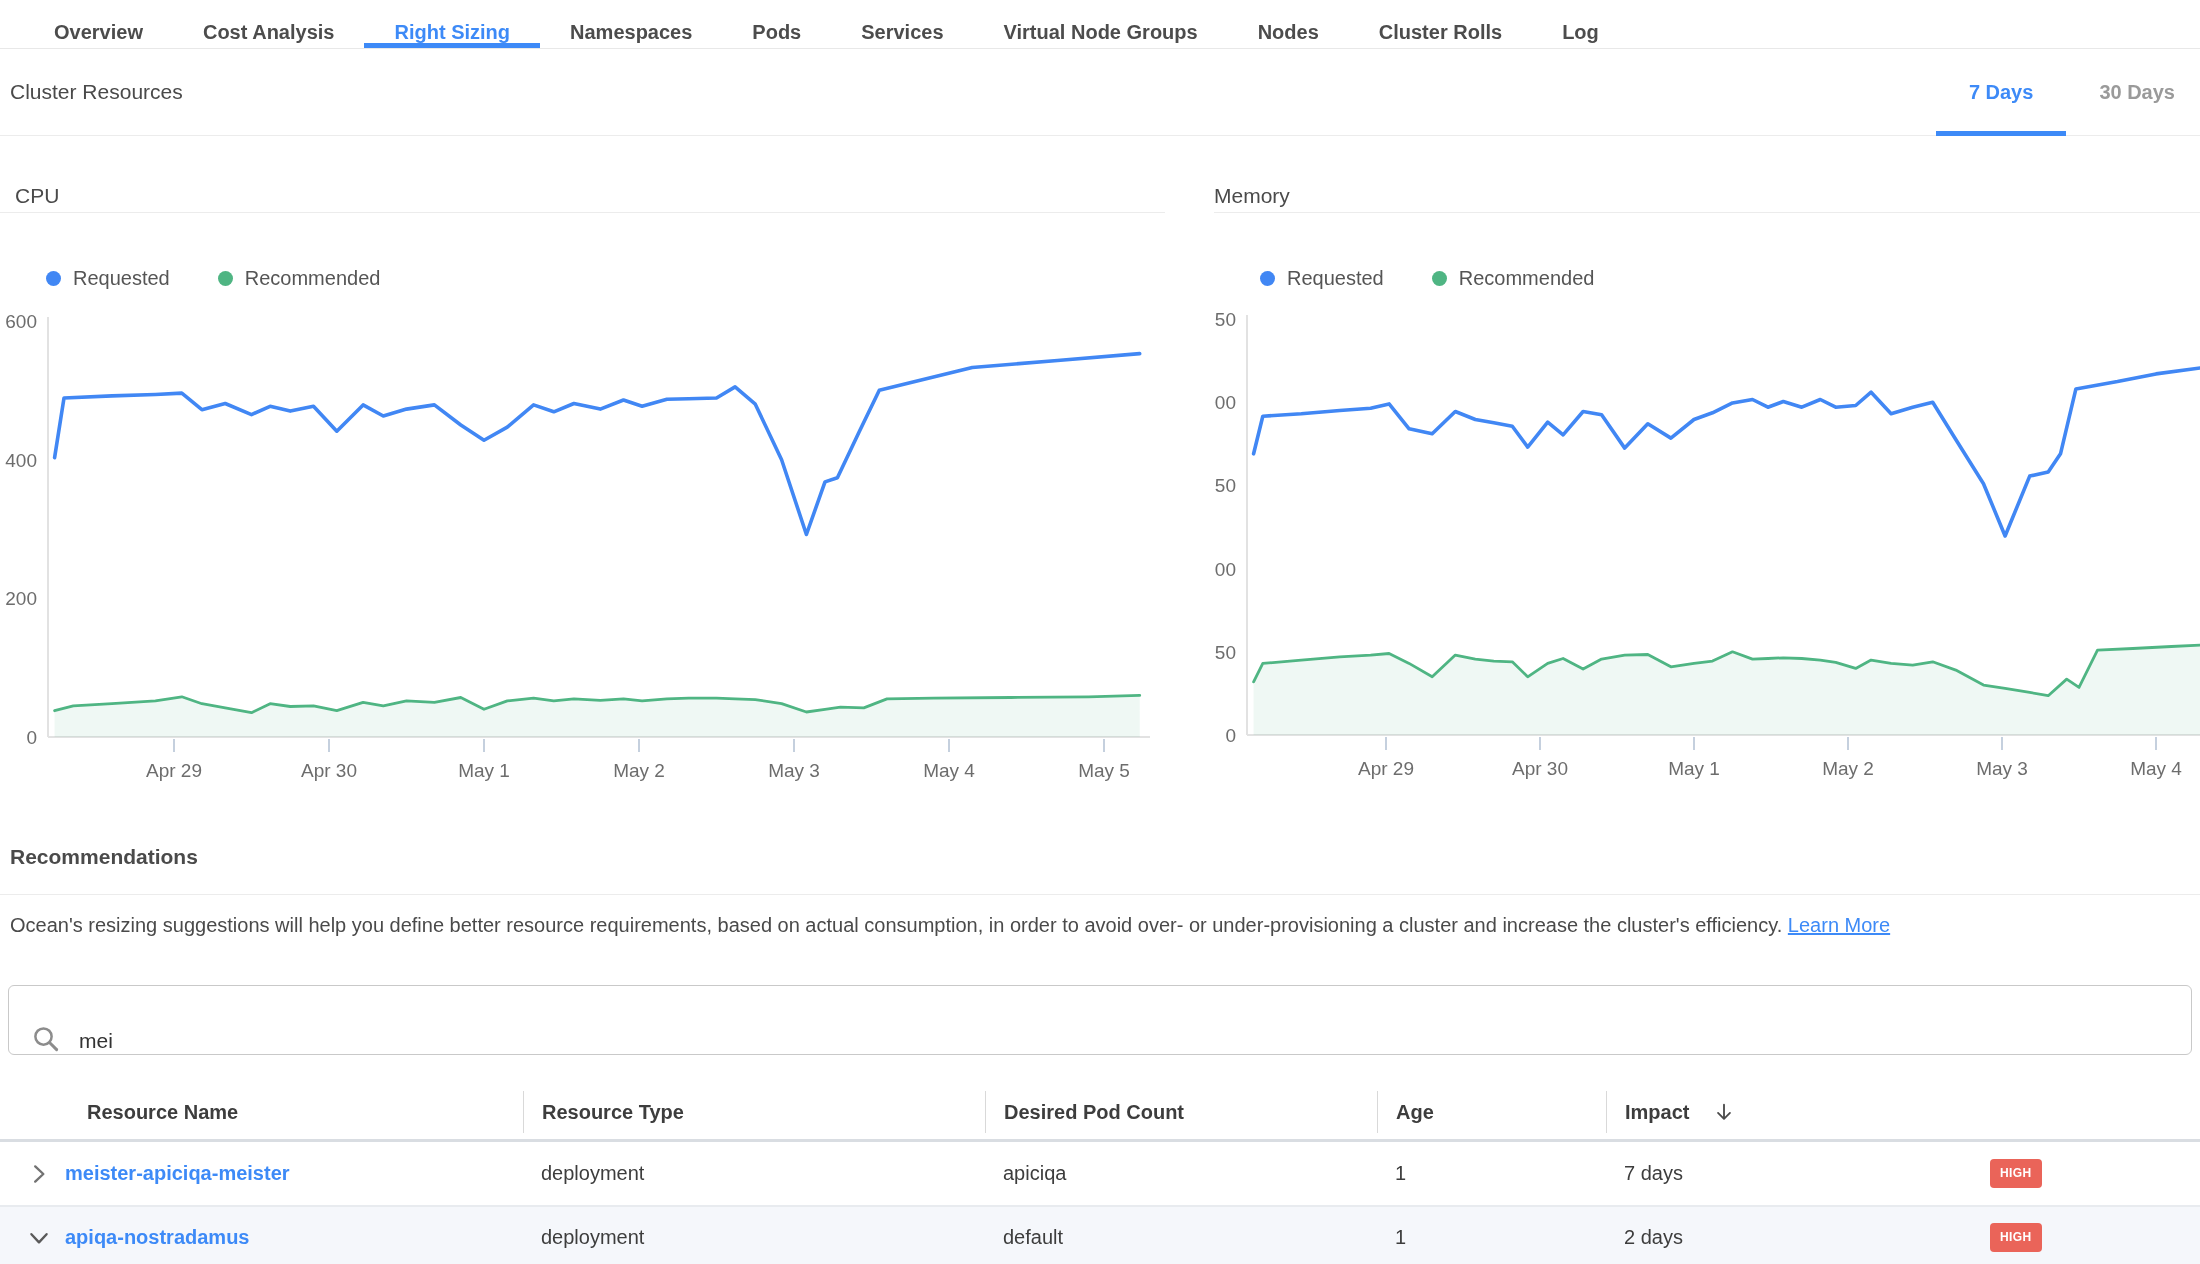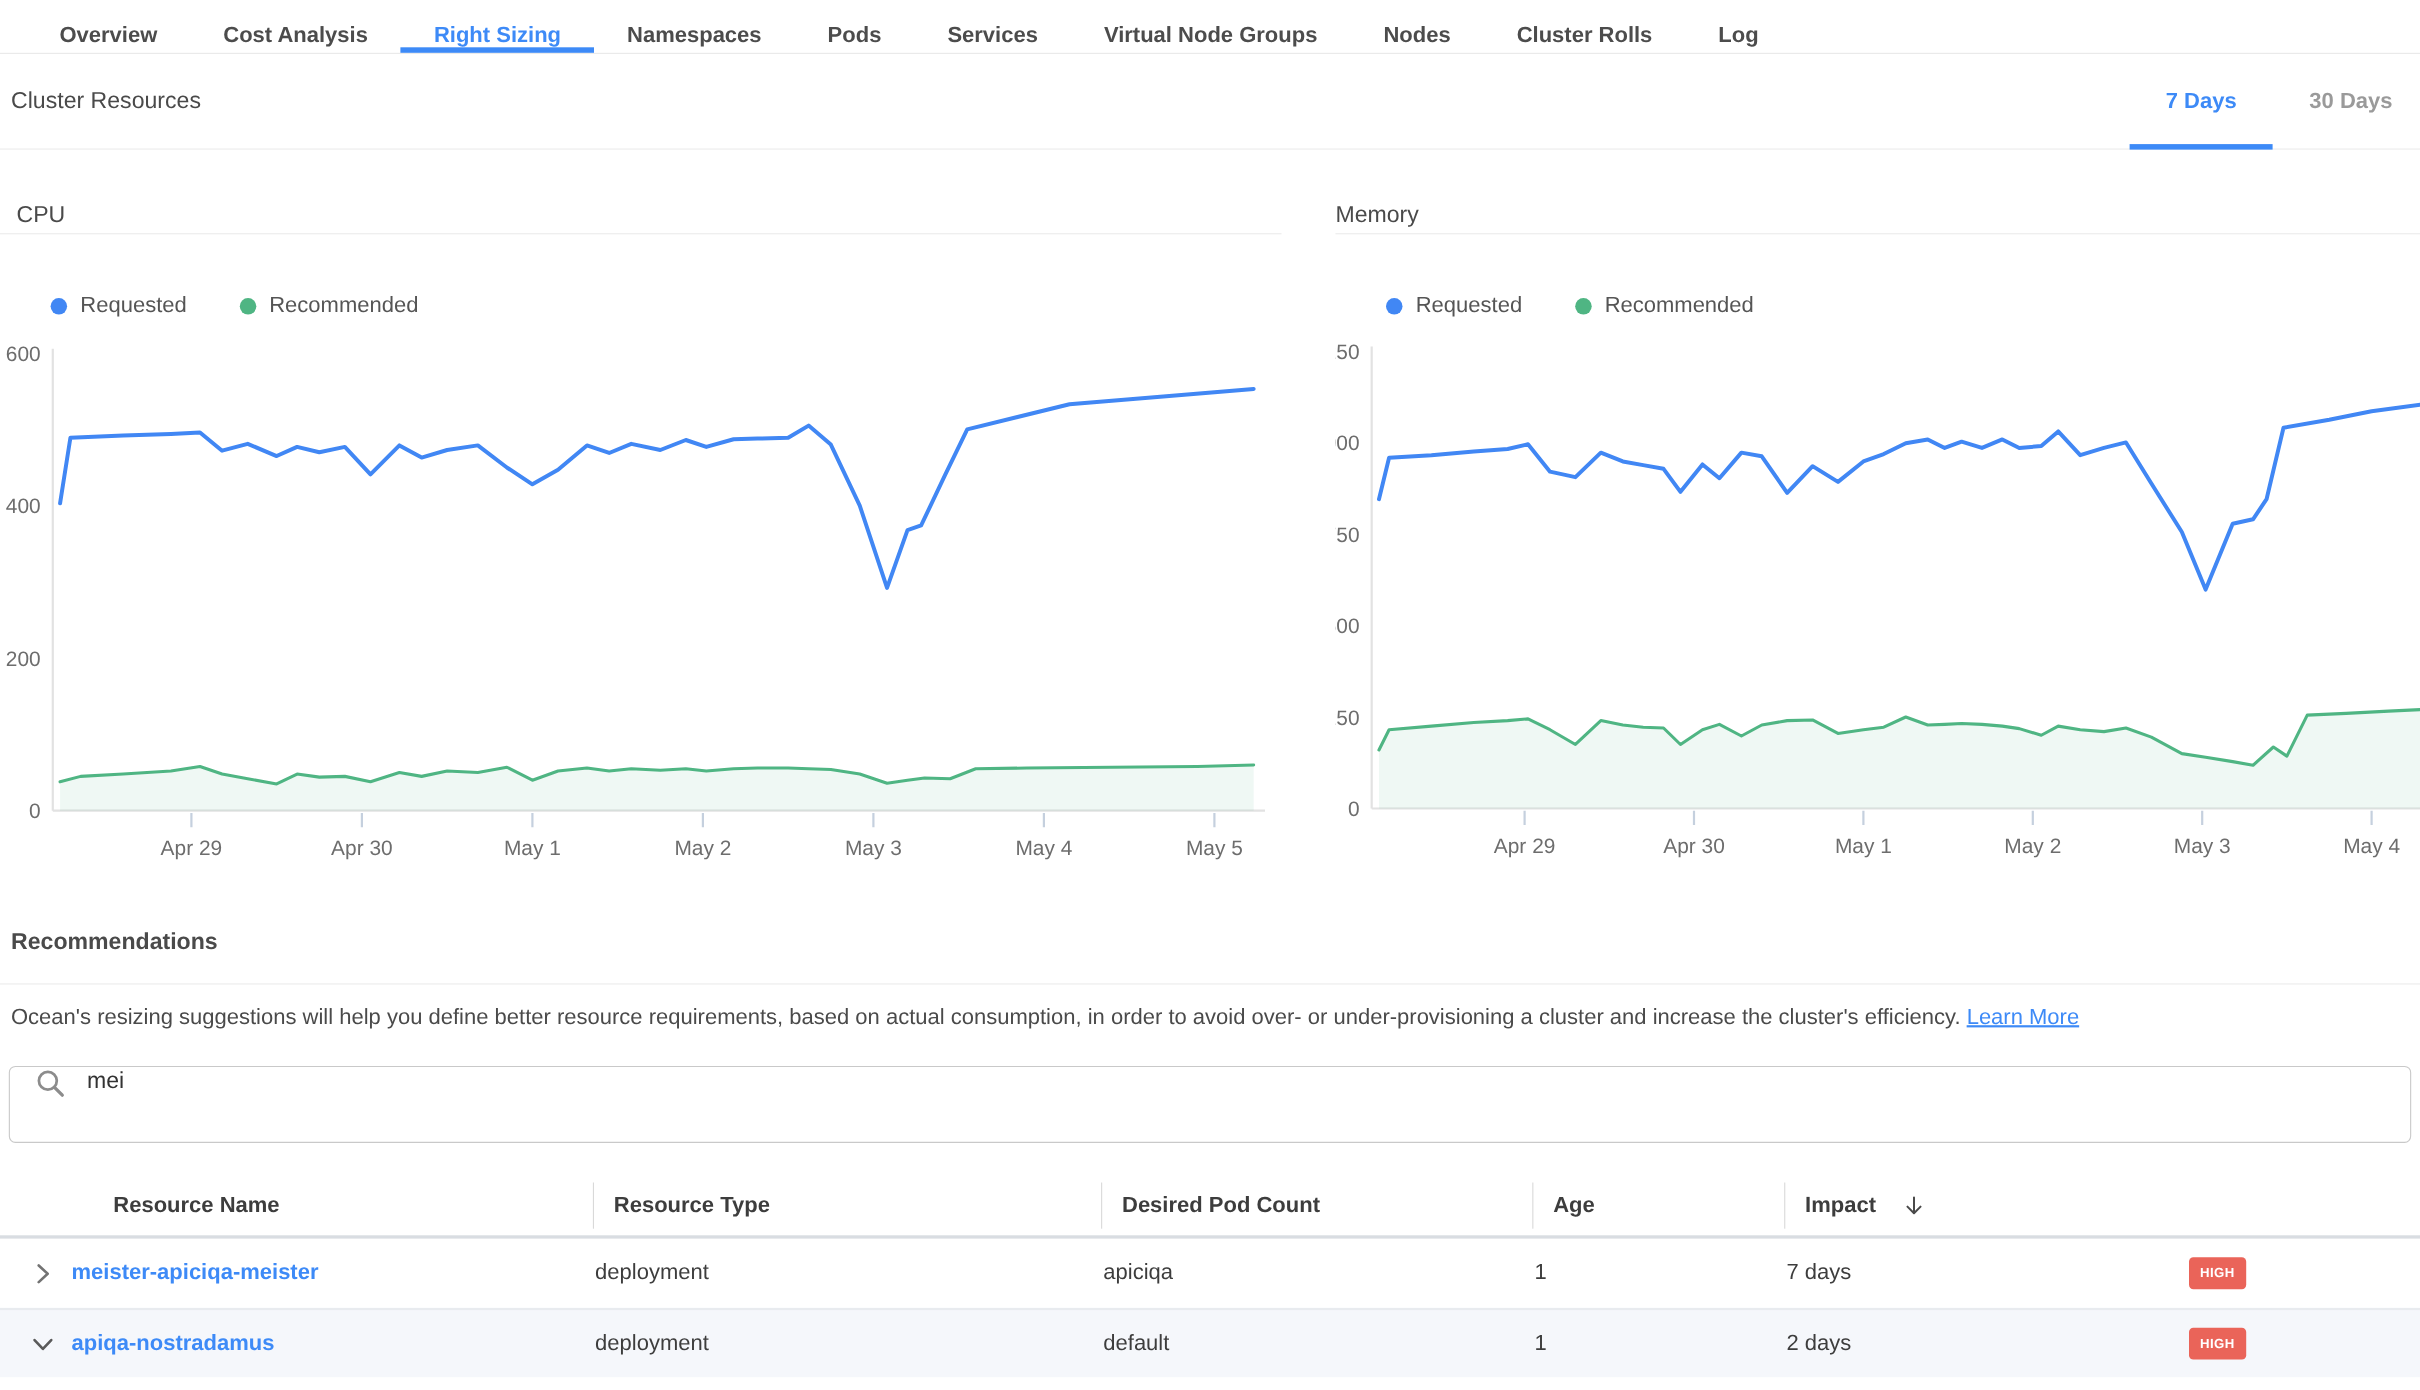--- a/index.html
+++ b/index.html
@@ -33,29 +33,29 @@
   .chart-svg{position:absolute;left:0;top:148px;}
   .chart-svg text{font-size:19px;fill:#6d6d6d;font-family:"Liberation Sans",sans-serif;}
 
   
   .rec-title{margin:50px 0 0 10px;font-size:21px;font-weight:600;color:#4a4a4a;line-height:26px;}
   .rec-divider{border:none;border-top:1px solid #ececec;margin:24px 0 0 0;}
   .rec-desc{margin:16px 0 0 10px;font-size:20px;color:#4a4a4a;line-height:28px;}
   .learn-more{color:#3d8af7;text-decoration:underline;cursor:pointer;}
 
   
-  .search-box{margin:30px 8px 0 8px;height:70px;border:1.5px solid #c9c9c9;border-radius:6px;
-    display:flex;align-items:flex-start;padding:0 22px;background:#fff;}
+  .search-box{margin:46px 8px 0 8px;height:70px;border:1.5px solid #c9c9c9;border-radius:6px;
+    display:flex;align-items:flex-end;padding:0 22px;background:#fff;}
   .search-box input{border:none;outline:none;font-size:21px;color:#333;flex:1;margin-left:16px;
     font-family:"Liberation Sans",sans-serif;background:transparent;}
 
   
   .rec-table{margin-top:30px;}
   .grid{display:grid;grid-template-columns:523px 462px 392px 229px 366px 1fr;}
-  .thead{border-bottom:3px solid #d9dde2;padding:6px 16px;}
+  .thead{border-bottom:3px solid #d9dde2;padding:6px 0;}
   .th{border-left:1px solid #d9d9d9;height:42px;display:flex;align-items:center;gap:24px;
       padding-left:18px;font-weight:700;font-size:20px;color:#3d3d3d;white-space:nowrap;}
   .th:first-child{border-left:none;padding-left:87px;}
   .trow{height:63px;align-items:center;cursor:pointer;}
   .trow.sep{border-top:2px solid #e8ebef;}
   .trow.expanded{background:#f5f7fb;}
   .td{font-size:20px;color:#3d3d3d;display:flex;align-items:center;padding-left:18px;height:100%;}
   .td.name-cell{padding-left:26px;gap:13px;}
   .resource-link{color:#3d8af7;font-weight:600;text-decoration:none;cursor:pointer;}
   .badge{display:inline-block;padding:5px 10px;border-radius:4px;color:#fff;font-weight:700;

